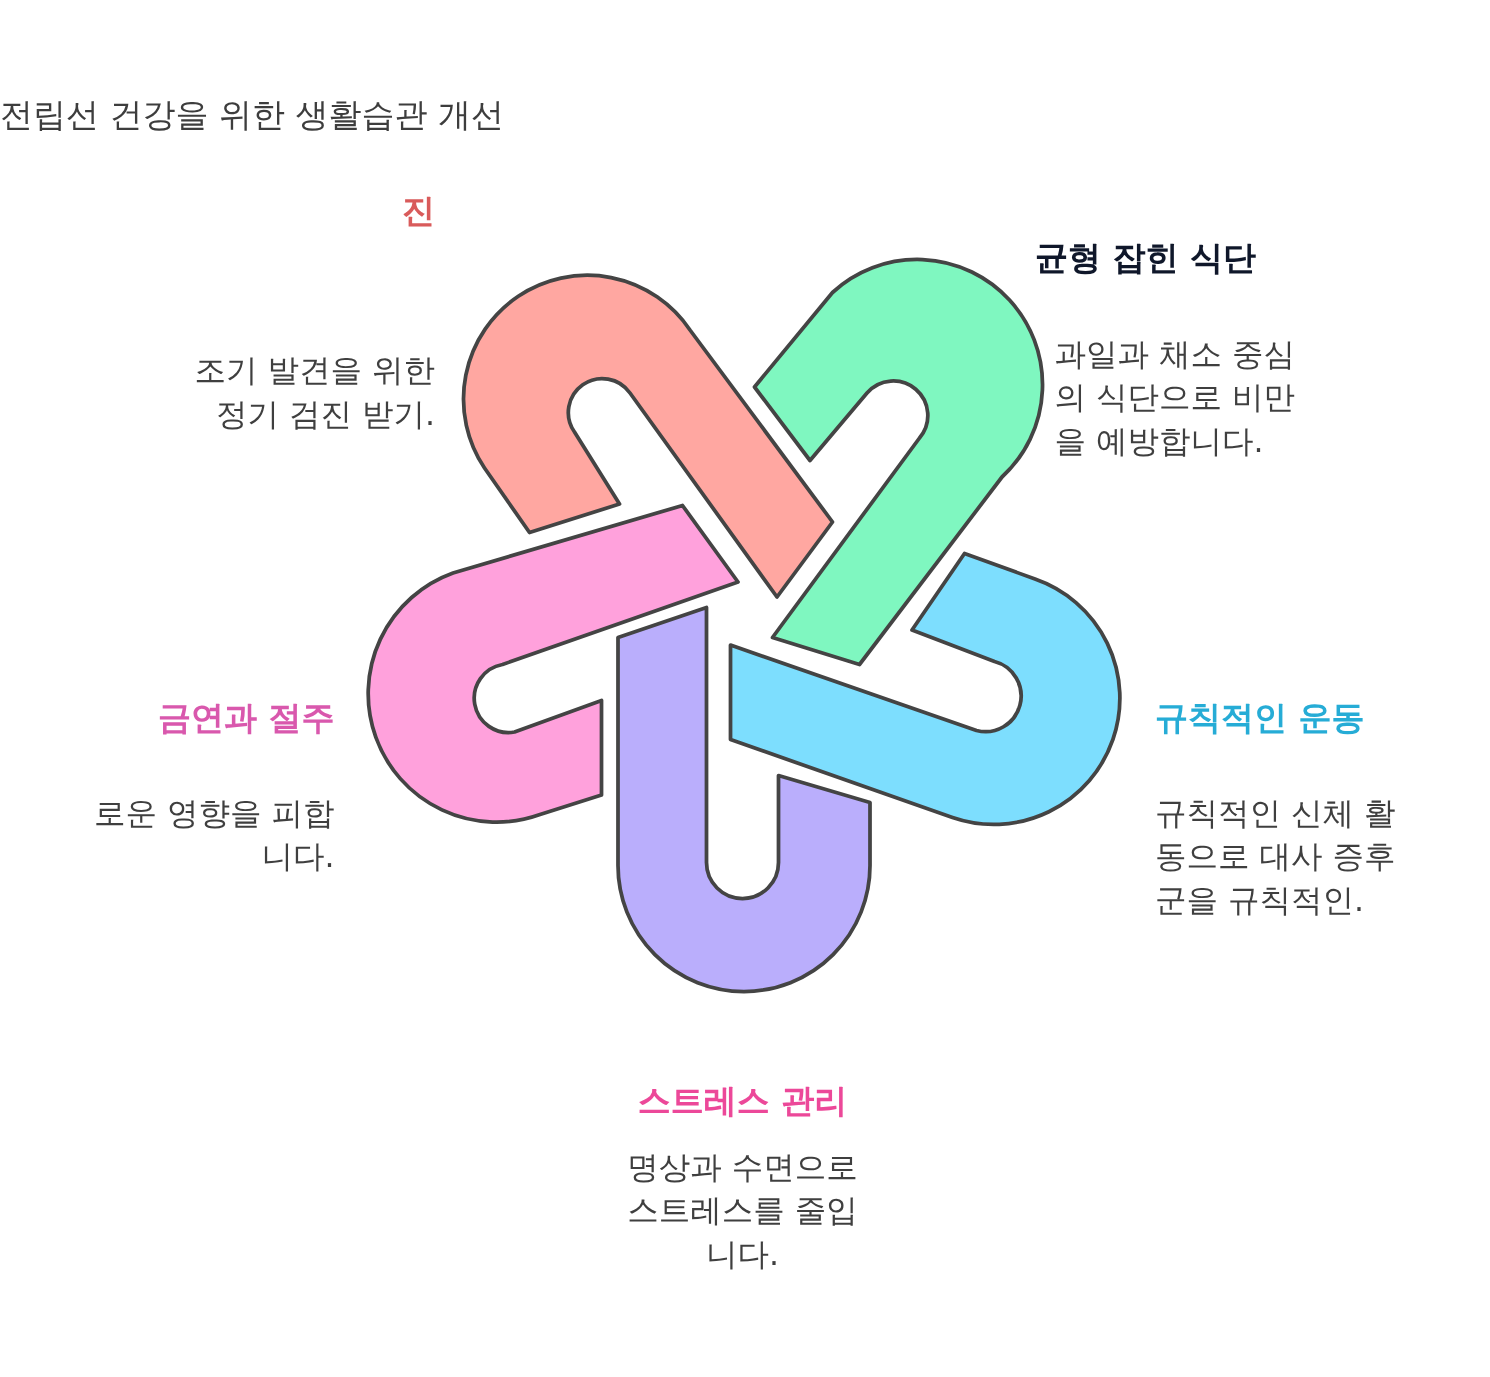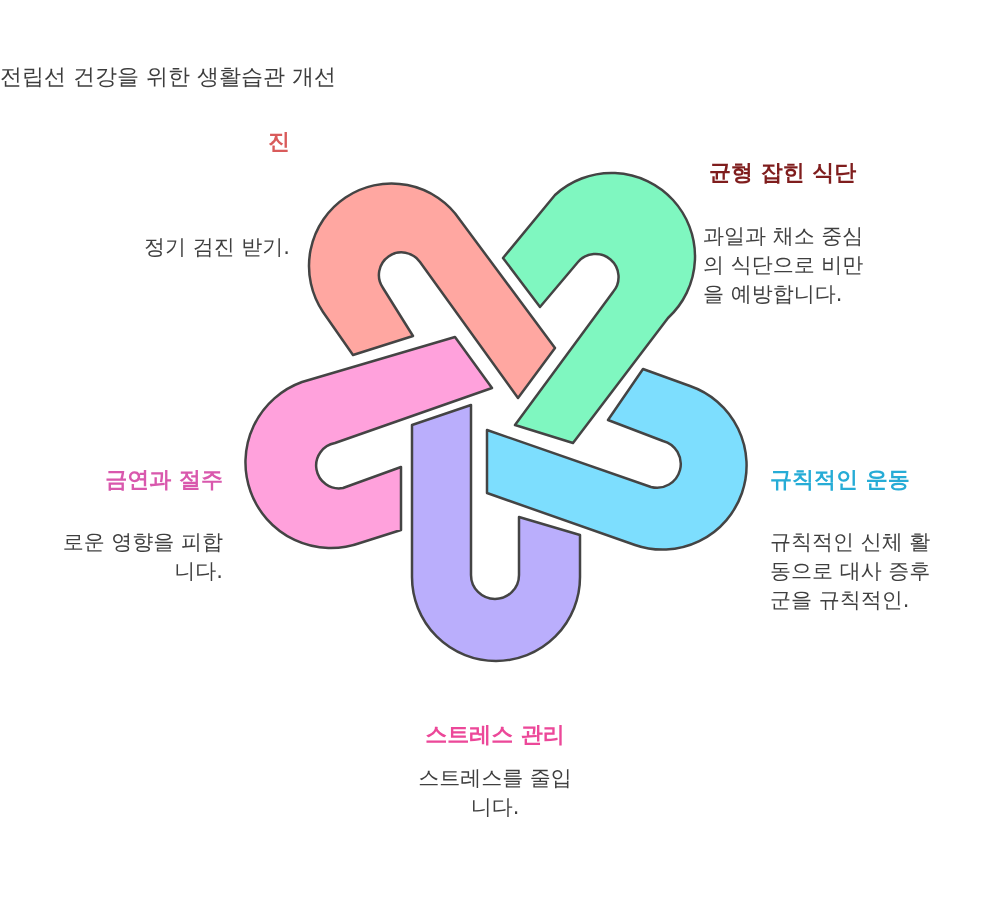--- a/index.html
+++ b/index.html
@@ -30,24 +30,25 @@
 
   <path fill="#7ddefe" d="M487,430 L651,487 A22,22 0 0 0 663,441 L608,420 L643,369 L690,386 A82,82 0 0 1 635,545 L487,493 Z"></path>
 
   <path fill="#7ff7c0" d="M503,258 L555,195 A82,82 0 0 1 668,318 L573,443 L515,425 L613,292 A22,22 0 0 0 578,262 L540,307 Z"></path>
 </svg>
 
 <div class="heading right" style="left:80px; top:126px; width:210px;">
   <div style="color:#d95b5b;">진</div>
 </div>
 <div class="desc right" style="left:60px; top:233px; width:230px;">
+  <div>조기 발견을 위한</div>
   <div>정기 검진 받기.</div>
 </div>
 
-<div class="heading left" style="left:709px; top:157px; width:240px; color:#7f1d1d;">균형 잡힌 식단</div>
+<div class="heading left" style="left:690px; top:157px; width:240px; color:#0f172a;">균형 잡힌 식단</div>
 <div class="desc left" style="left:703px; top:222px; width:230px;">
   <div>과일과 채소 중심</div>
   <div>의 식단으로 비만</div>
   <div>을 예방합니다.</div>
 </div>
 
 <div class="heading left" style="left:770px; top:464px; width:220px; color:#26acd6;">규칙적인 운동</div>
 <div class="desc left" style="left:770px; top:528px; width:220px;">
   <div>규칙적인 신체 활</div>
   <div>동으로 대사 증후</div>
@@ -55,15 +56,16 @@
 </div>
 
 <div class="heading right" style="left:20px; top:464px; width:203px; color:#d958ad;">금연과 절주</div>
 <div class="desc right" style="left:10px; top:528px; width:213px;">
   <div>로운 영향을 피합</div>
   <div>니다.</div>
 </div>
 
 <div class="heading center" style="left:370px; top:719px; width:250px; color:#ec4899;">스트레스 관리</div>
 <div class="desc center" style="left:370px; top:764px; width:250px;">
+  <div>명상과 수면으로</div>
   <div>스트레스를 줄입</div>
   <div>니다.</div>
 </div>
 
 </body></html>

